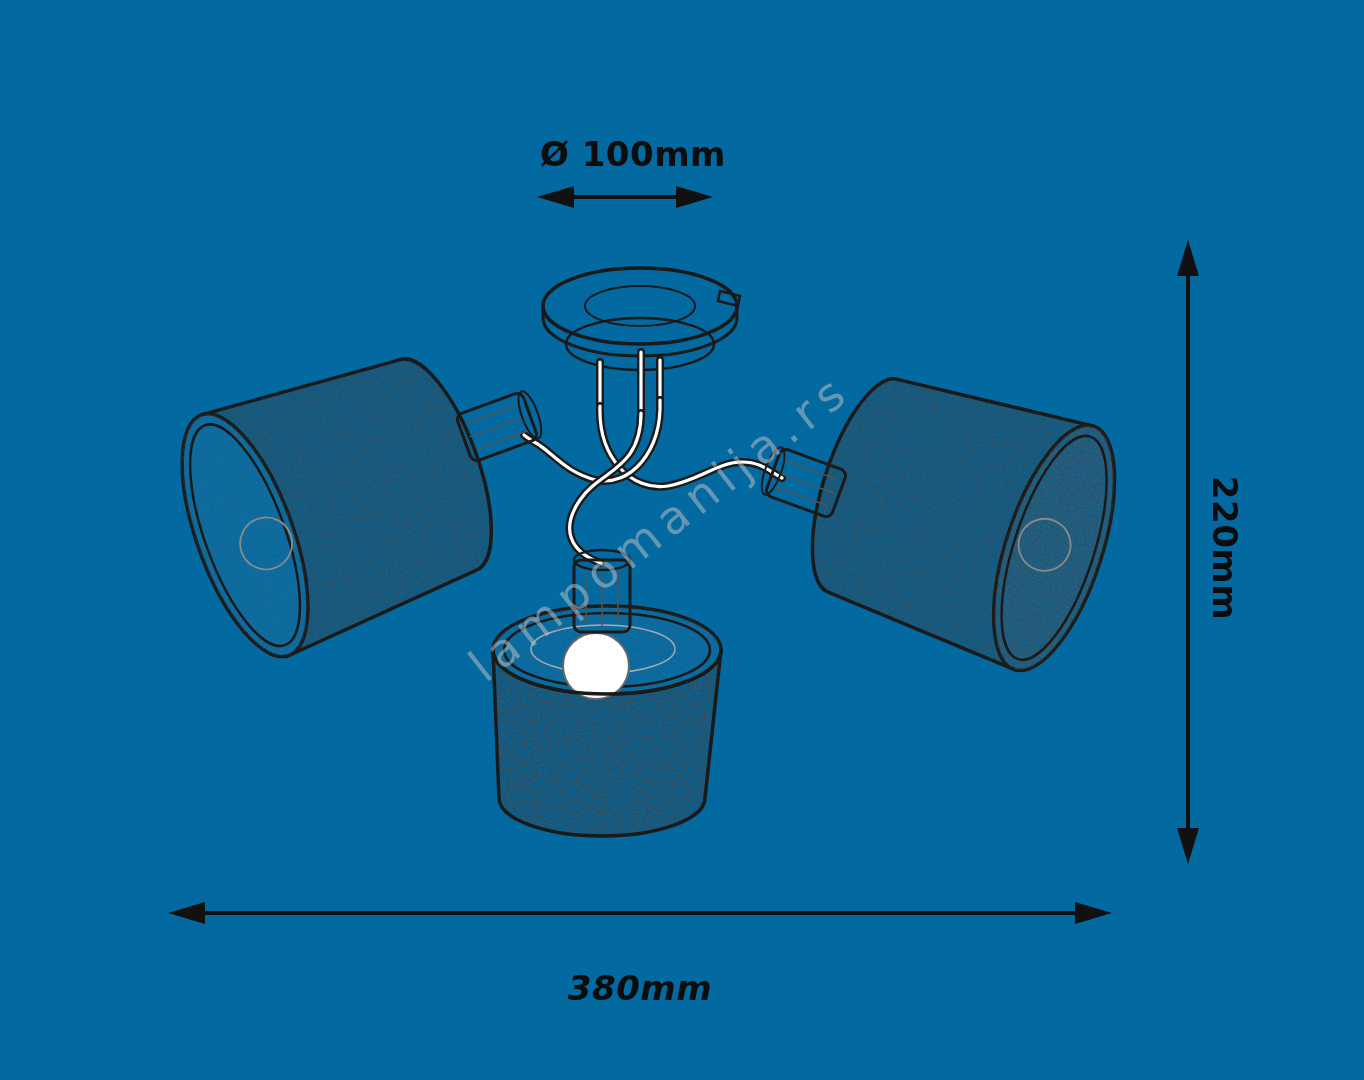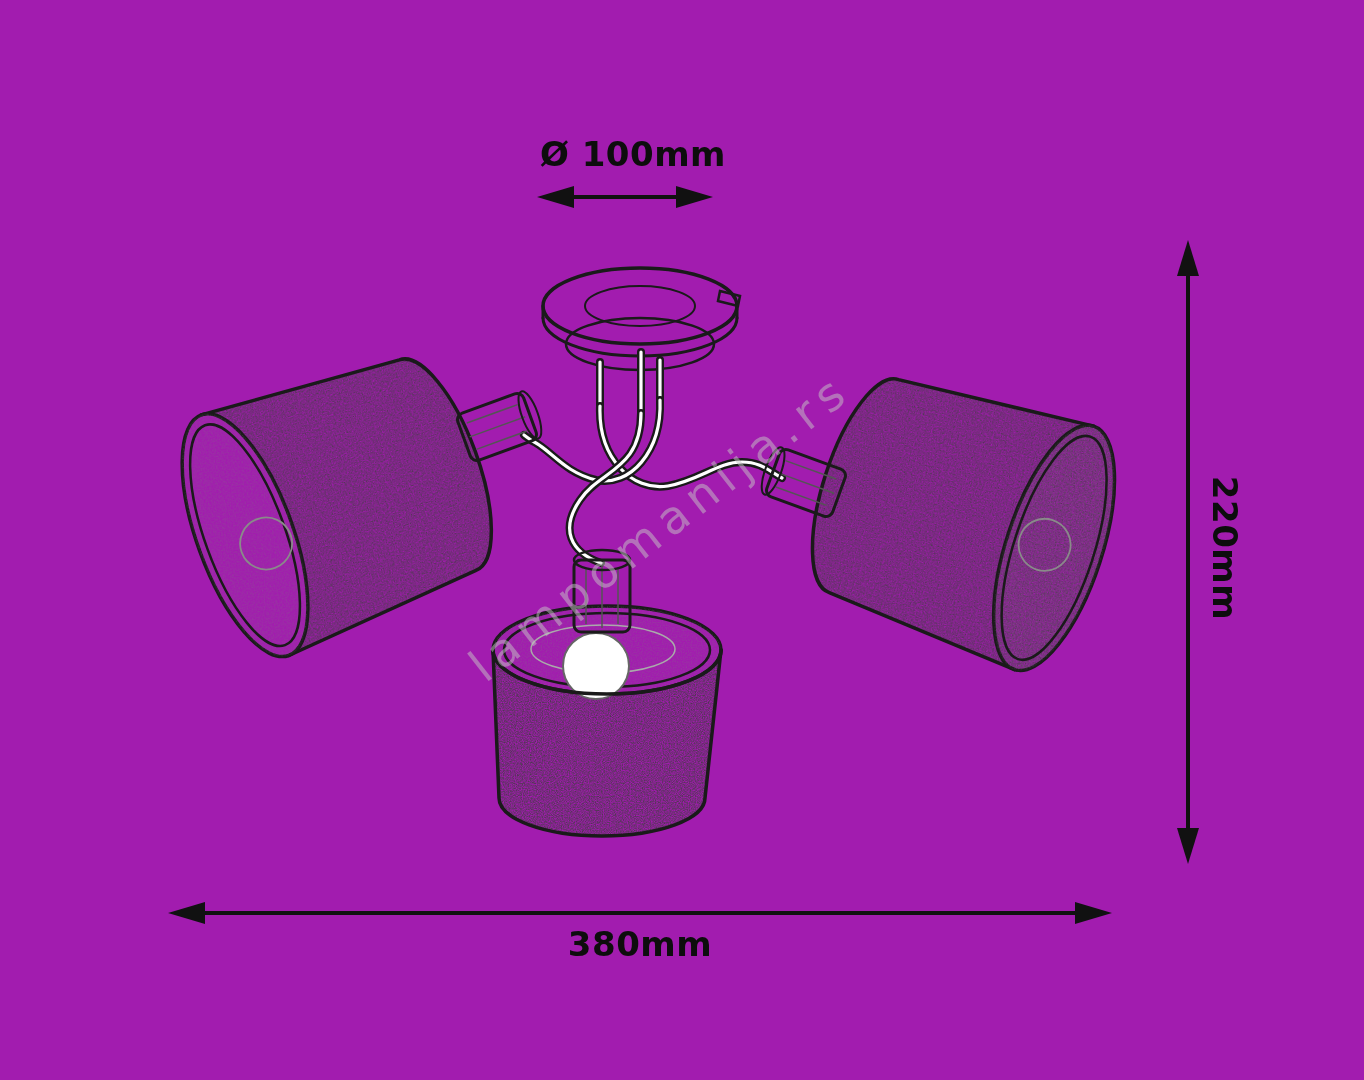--- a/index.html
+++ b/index.html
@@ -1,22 +1,22 @@
 <!DOCTYPE html>
 <html><head>
 <meta charset="utf-8">
 <style>
   html,body{margin:0;padding:0;background:#ffffff;}
-  .stage{position:relative;width:1364px;height:1080px;background:#a21caf;overflow:hidden;
+  .stage{position:relative;width:1364px;height:1080px;background:#0369a1;overflow:hidden;
          font-family:"DejaVu Sans","Liberation Sans",sans-serif;}
   .stage svg{position:absolute;left:0;top:0;}
   .dim-label{position:absolute;font-weight:bold;font-size:34px;color:#0d0d0d;
              text-align:center;letter-spacing:.5px;white-space:nowrap;}
   #label-diameter{left:483px;top:134px;width:300px;}
-  #label-width{left:540px;top:924px;width:200px;}
+  #label-width{left:540px;top:968px;width:200px;font-style:italic;}
   #label-height{left:1150px;top:528px;width:150px;transform:rotate(90deg);transform-origin:center;}
   .watermark{position:absolute;left:280px;top:500px;width:760px;text-align:center;
              font-size:46px;letter-spacing:8px;color:#c6c6c6;opacity:.5;
              transform:rotate(-38deg);transform-origin:center;pointer-events:none;
              font-family:"DejaVu Sans","Liberation Sans",sans-serif;}
   .ln{stroke:#1a1a1a;fill:none;stroke-linecap:round;}
   .tubeOuter{stroke:#1a1a1a;stroke-width:8;fill:none;stroke-linecap:round;}
   .tubeInner{stroke:#ffffff;stroke-width:3.2;fill:none;stroke-linecap:round;}
   .dimline{stroke:#111111;stroke-width:4;}
   .grain{stroke:#555555;stroke-width:1.5;fill:none;}

